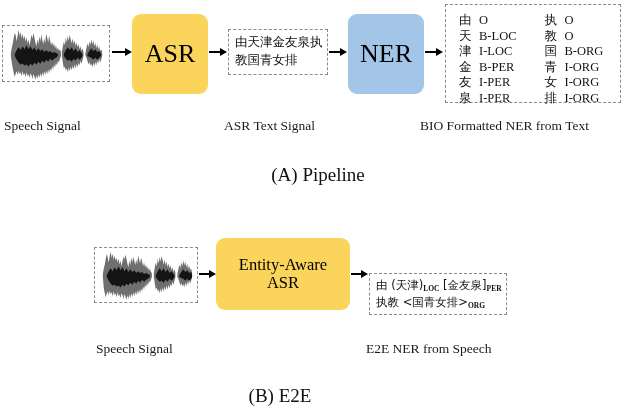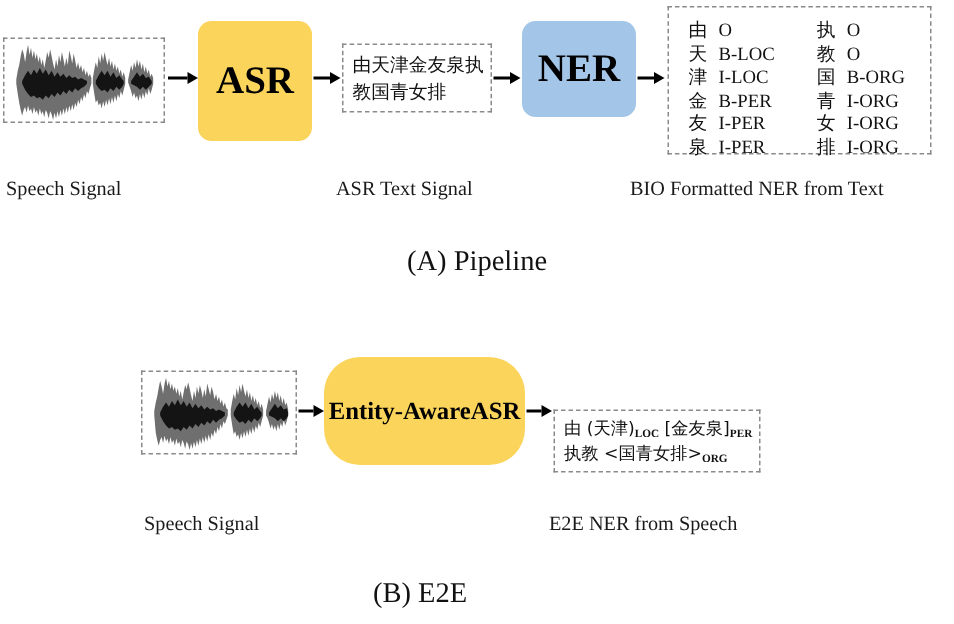--- a/index.html
+++ b/index.html
@@ -26,21 +26,21 @@
 
   
   .proc-box {
     position: absolute;
     box-sizing: border-box;
     border-radius: 9px;
     display: flex;
     align-items: center;
     justify-content: center;
     text-align: center;
-    font-weight: bold;
+    font-weight: normal;
     color: #000000;
     font-family: "Liberation Serif", "DejaVu Serif", serif;
     line-height: 1.12;
   }
 
   
   .arrow {
     position: absolute;
     height: 0;
     display: flex;
@@ -75,21 +75,21 @@
     font-family: "Liberation Serif", "DejaVu Serif", serif;
     color: #111111;
     white-space: nowrap;
     font-size: 19px;
     text-align: center;
   }
 
   
   .cjk-text {
     position: absolute;
-    font-family: Liberation Serif, serif;
+    font-family: Liberation Mono, monospace;
     color: #111111;
     font-size: 12.5px;
     line-height: 1.45;
     letter-spacing: 0px;
   }
 
   
   .bio-table {
     position: absolute;
     display: flex;
@@ -176,21 +176,21 @@
   <div class="dashed-box" style="left:228px; top:29px; width:100px; height:46px;">
     <div class="cjk-text" style="left:6px; top:4px;">由天津金友泉执</div>
     <div class="cjk-text" style="left:6px; top:22px;">教国青女排</div>
   </div>
 
   <div class="arrow" style="left:329px; top:52px; width:18px;">
     <div class="shaft"></div>
     <div class="head"></div>
   </div>
 
-  <div class="proc-box" style="left:348px; top:14px; width:76px; height:64px; background:#A3C6E8; font-size:26px;">NER</div>
+  <div class="proc-box" style="left:348px; top:14px; width:76px; height:80px; background:#A3C6E8; font-size:26px;">NER</div>
 
   <div class="arrow" style="left:425px; top:52px; width:18px;">
     <div class="shaft"></div>
     <div class="head"></div>
   </div>
 
   <div class="dashed-box" style="left:445px; top:4px; width:176px; height:99px;">
     <div class="bio-table" style="left:13px; top:7px;">
 
       <div class="bio-col">
@@ -275,21 +275,21 @@
                  L99 30 L98 32 L96 34 L94 32 L92 34 L90 32 L88 31 L86 30 Z"></path>
       </g>
     </svg>
   </div>
 
   <div class="arrow" style="left:199px; top:274px; width:17px;">
     <div class="shaft"></div>
     <div class="head"></div>
   </div>
 
-  <div class="proc-box" style="left:216px; top:238px; width:134px; height:72px; background:#FBD45C; font-size:16.5px; border-radius:24px;">
+  <div class="proc-box" style="left:216px; top:238px; width:134px; height:72px; background:#FBD45C; font-size:16.5px; flex-direction:column;">
     <span>Entity-Aware</span>
     <span>ASR</span>
   </div>
 
   <div class="arrow" style="left:351px; top:274px; width:17px;">
     <div class="shaft"></div>
     <div class="head"></div>
   </div>
 
   <div class="dashed-box" style="left:369px; top:273px; width:138px; height:42px;">

